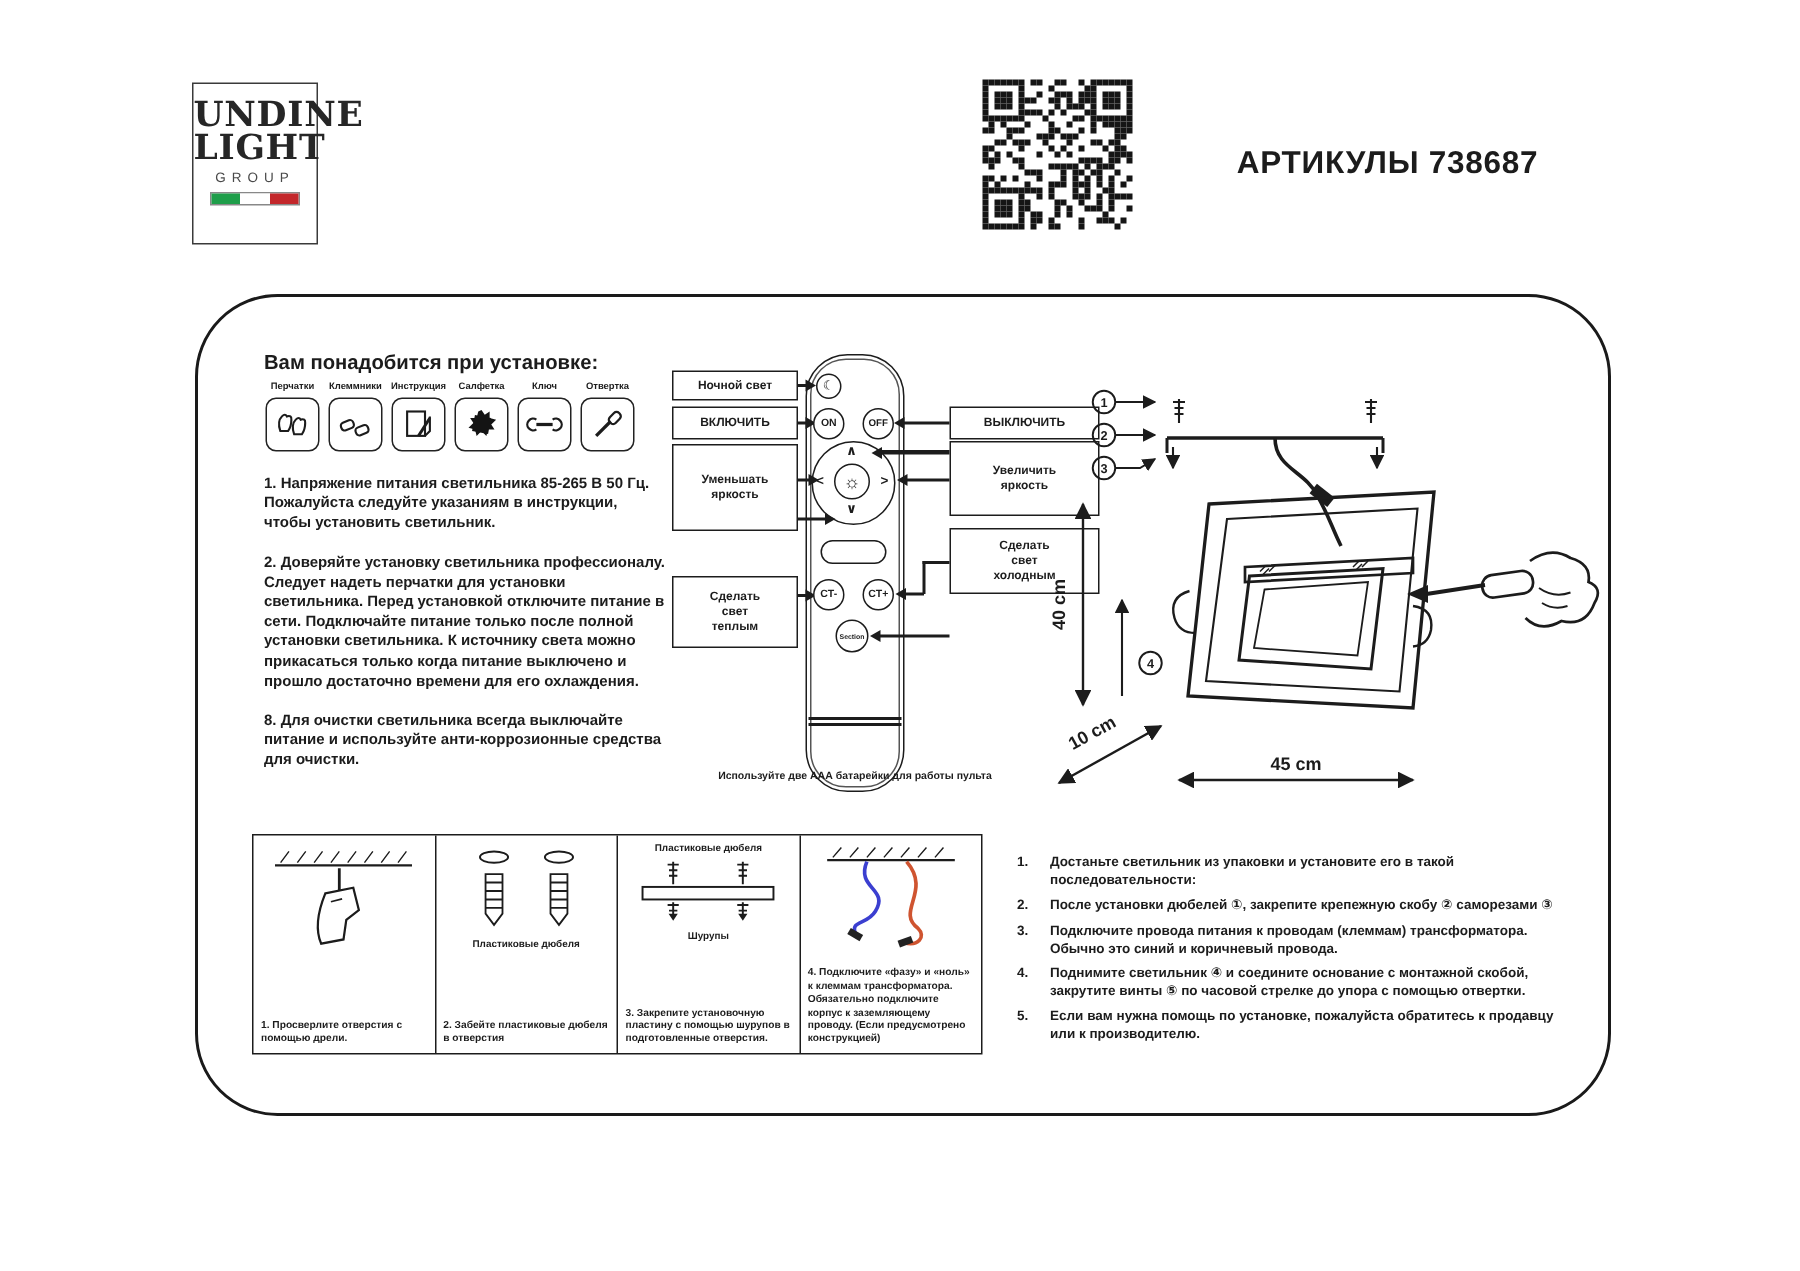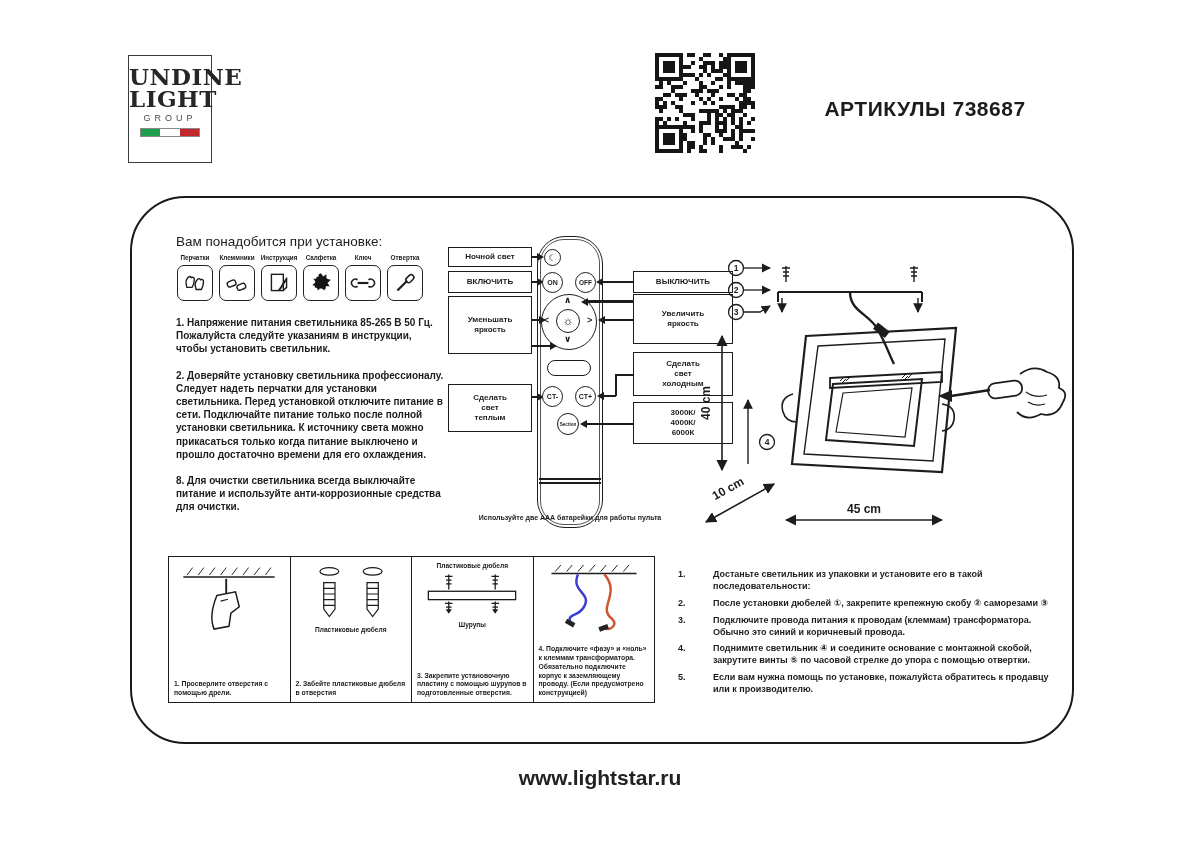--- a/index.html
+++ b/index.html
@@ -20,21 +20,21 @@
   #qr{left:655px;top:53px;width:100px;height:100px;position:absolute;}
   #qr i{position:absolute;background:#151515;}
   #series-block{left:800px;top:72px;width:250px;text-align:center;}
   #series{font-size:16px;font-weight:700;letter-spacing:0.5px;}
   #articles{font-size:21px;font-weight:700;margin-top:25px;letter-spacing:0.5px;}
 
   
   #panel{left:130px;top:196px;width:940px;height:544px;border:2.5px solid #1a1a1a;border-radius:55px;}
 
   
-  #tools-heading{left:176px;top:234px;font-size:13.5px;font-weight:400;}
+  #tools-heading{left:176px;top:234px;font-size:13.5px;font-weight:700;}
   #tools-row{left:174px;top:254px;display:flex;}
   .tool{width:42px;text-align:center;}
   .tool .tl{font-size:6.3px;font-weight:600;height:10px;white-space:nowrap;overflow:visible;}
   .tool .tb{width:36px;height:36px;border:1.6px solid #222;border-radius:7px;margin:1px auto 0;display:flex;align-items:center;justify-content:center;box-sizing:border-box;}
 
   
   #warnings{left:176px;top:316px;width:268px;}
   #warnings p{margin:0 0 13px;font-size:10px;line-height:1.32;font-weight:600;}
 
   
@@ -64,21 +64,21 @@
   .spanel .slabel{font-size:6.6px;font-weight:700;text-align:center;line-height:1.1;}
   .spanel .scap{font-size:6.8px;font-weight:600;line-height:1.3;margin-top:auto;}
   .spanel svg{margin:0 auto;}
 
   
   #steps-block{left:678px;top:560px;width:372px;}
   #steps-heading{font-size:16px;font-weight:700;letter-spacing:0.4px;}
   #steps-list{margin-top:9px;}
   .step-item{display:flex;margin-bottom:5px;}
   .step-item .n{width:22px;font-size:9px;font-weight:700;flex:none;}
-  .step-item .t{font-size:9px;font-weight:600;line-height:1.32;margin-left:13px;}
+  .step-item .t{font-size:9px;font-weight:600;line-height:1.32;}
 
   #footer-url{left:0;top:766px;width:1200px;text-align:center;font-size:21px;font-weight:700;color:#222;}
 </style>
 </head>
 <body>
 
 <div id="canvas">
 
   <div class="abs" id="logo-box">
     <div class="l1">UNDINE</div>
@@ -488,23 +488,20 @@
 яркость</div>
   <div class="lbox" style="left:448px;top:384px;width:84px;height:48px;">Сделать
 свет
 теплым</div>
   <div class="lbox" style="left:633px;top:271px;width:100px;height:22px;font-weight:700;">ВЫКЛЮЧИТЬ</div>
   <div class="lbox" style="left:633px;top:294px;width:100px;height:50px;">Увеличить
 яркость</div>
   <div class="lbox" style="left:633px;top:352px;width:100px;height:44px;">Сделать
 свет
 холодным</div>
-  <div class="lbox" style="left:633px;top:402px;width:100px;height:42px;">3000К/
-4000К/
-6000К</div>
 
   <div class="conn" style="left:532px;top:256px;width:6px;"></div>
   <div class="arrR" style="left:537px;top:253px;"></div>
   <div class="conn" style="left:532px;top:281px;width:6px;"></div>
   <div class="arrR" style="left:537px;top:278px;"></div>
   <div class="conn" style="left:532px;top:319px;width:8px;"></div>
   <div class="arrR" style="left:539px;top:316px;"></div>
   <div class="conn" style="left:532px;top:345px;width:19px;"></div>
   <div class="arrR" style="left:550px;top:342px;"></div>
   <div class="conn" style="left:532px;top:396px;width:6px;"></div>
@@ -642,15 +639,14 @@
         <span class="n">4.</span>
         <span class="t">Поднимите светильник ④ и соедините основание с монтажной скобой, закрутите винты ⑤ по часовой стрелке до упора с помощью отвертки.</span>
       </div>
       <div class="step-item">
         <span class="n">5.</span>
         <span class="t">Если вам нужна помощь по установке, пожалуйста обратитесь к продавцу или к производителю.</span>
       </div>
     </div>
   </div>
 
-  <div class="abs" id="footer-url">www.lightstar.ru</div>
 
 </div>
 
 </body></html>

